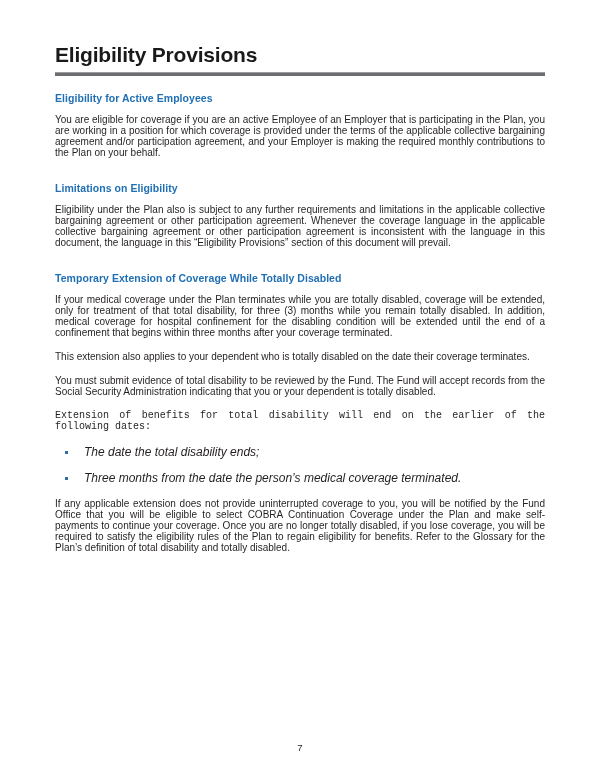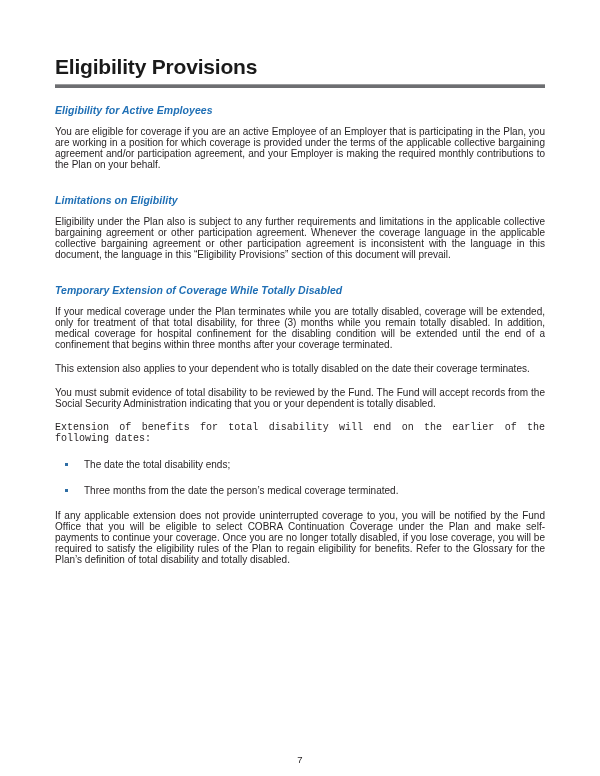--- a/index.html
+++ b/index.html
@@ -11,21 +11,21 @@
     width: 600px;
     height: 776px;
     font-family: "Liberation Sans", sans-serif;
     color: #231f20;
     position: relative;
     overflow: hidden;
   }
   .page {
     position: absolute;
     left: 0;
-    top: 12px;
+    top: 0;
     width: 600px;
     height: 611px;
     background: #ffffff;
   }
   .content {
     position: absolute;
     left: 55px;
     top: 42px;
     width: 490px;
   }
@@ -46,21 +46,20 @@
     box-sizing: content-box;
     margin: 0 0 16px 0;
   }
   .section-heading {
     font-size: 10.5px;
     font-weight: bold;
     color: #1f6fb5;
     margin: 0 0 9px 0;
     line-height: 13px;
     letter-spacing: 0.05px;
-    font-style: italic;
   }
   .heading-spaced {
     margin-top: 24px;
   }
   p.body {
     font-size: 10px;
     line-height: 11px;
     text-align: justify;
     margin: 0 0 13px 0;
     color: #231f20;
@@ -74,25 +73,26 @@
     font-family: Liberation Mono, monospace;
   }
   ul.bullets {
     list-style: none;
     margin: 0 0 12px 0;
     padding: 0;
   }
   ul.bullets li {
     position: relative;
     padding-left: 29px;
-    font-size: 10px;
+    font-size: 12px;
     line-height: 15.6px;
     text-align: justify;
     margin-bottom: 10px;
     color: #231f20;
+    font-style: italic;
   }
   ul.bullets li:last-child {
     margin-bottom: 0;
   }
   ul.bullets li .sq {
     position: absolute;
     left: 10px;
     top: 6px;
     width: 3.4px;
     height: 3.4px;

